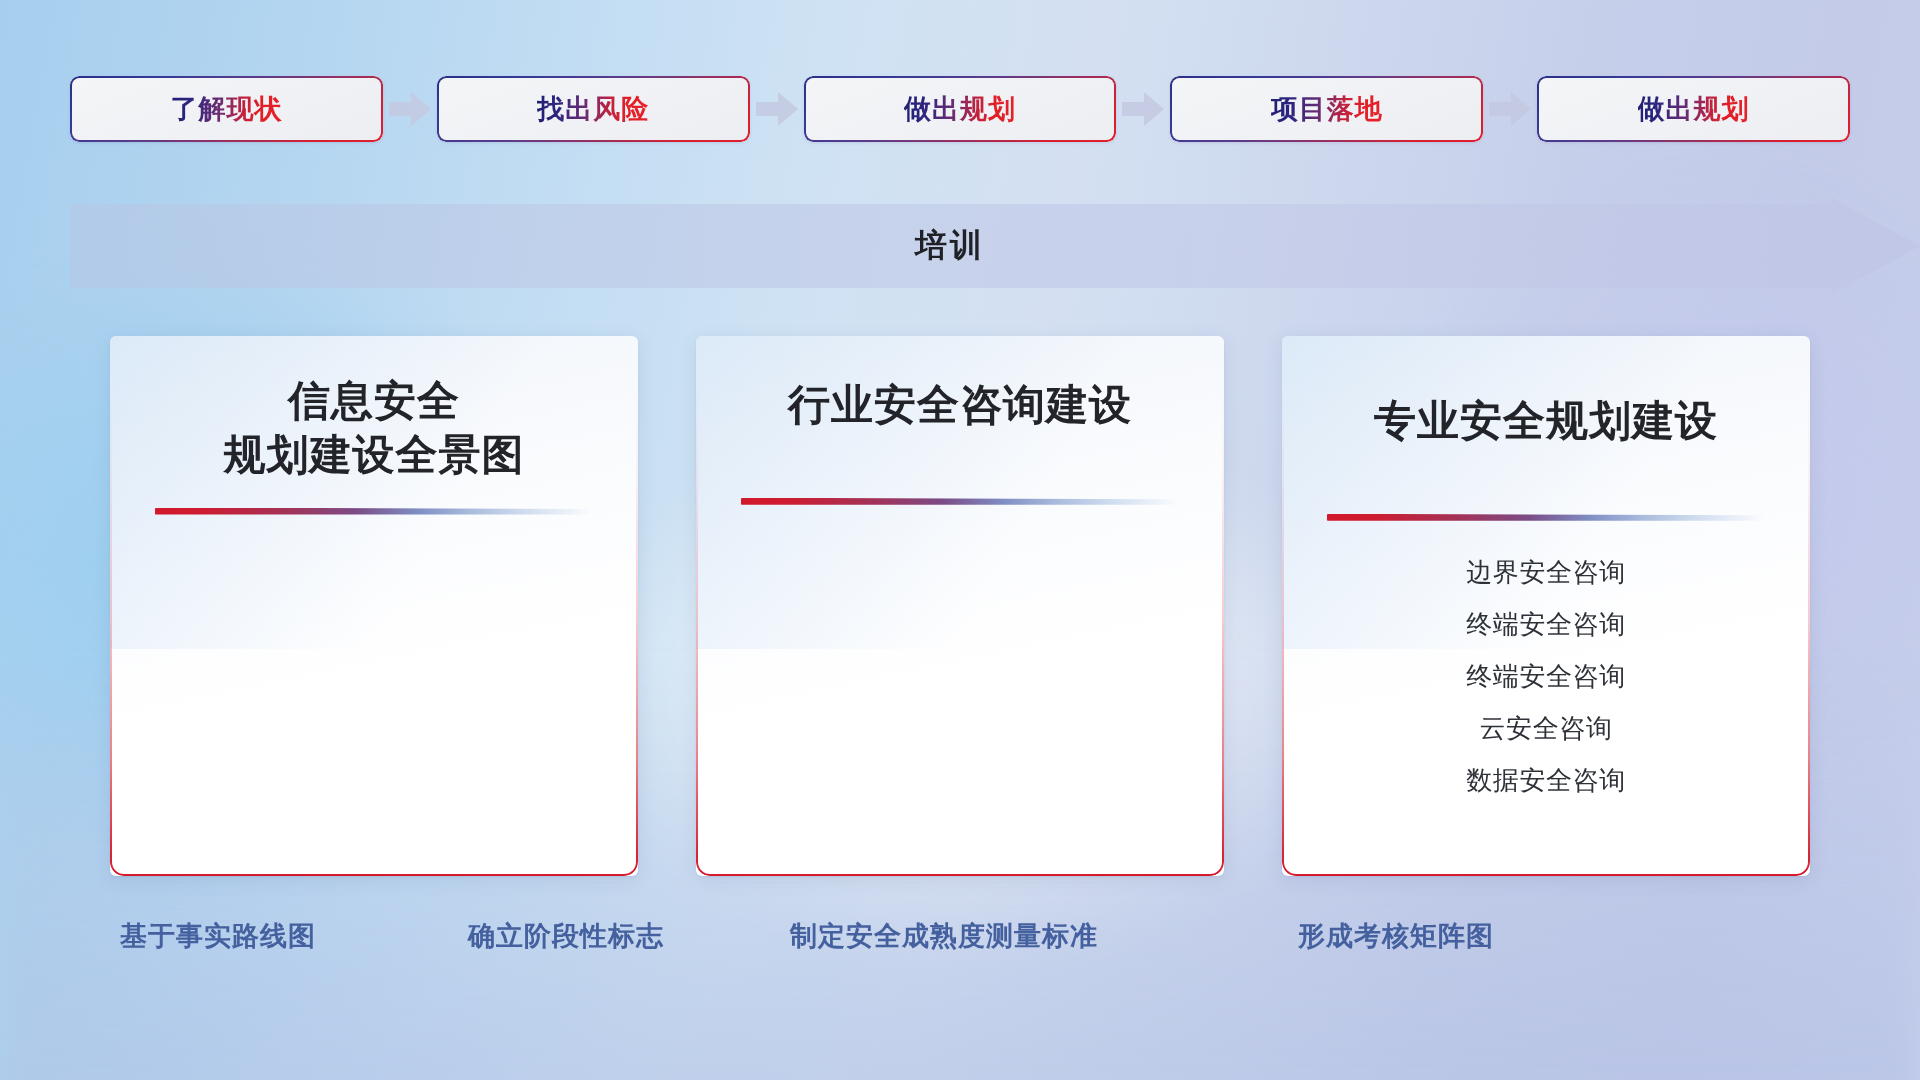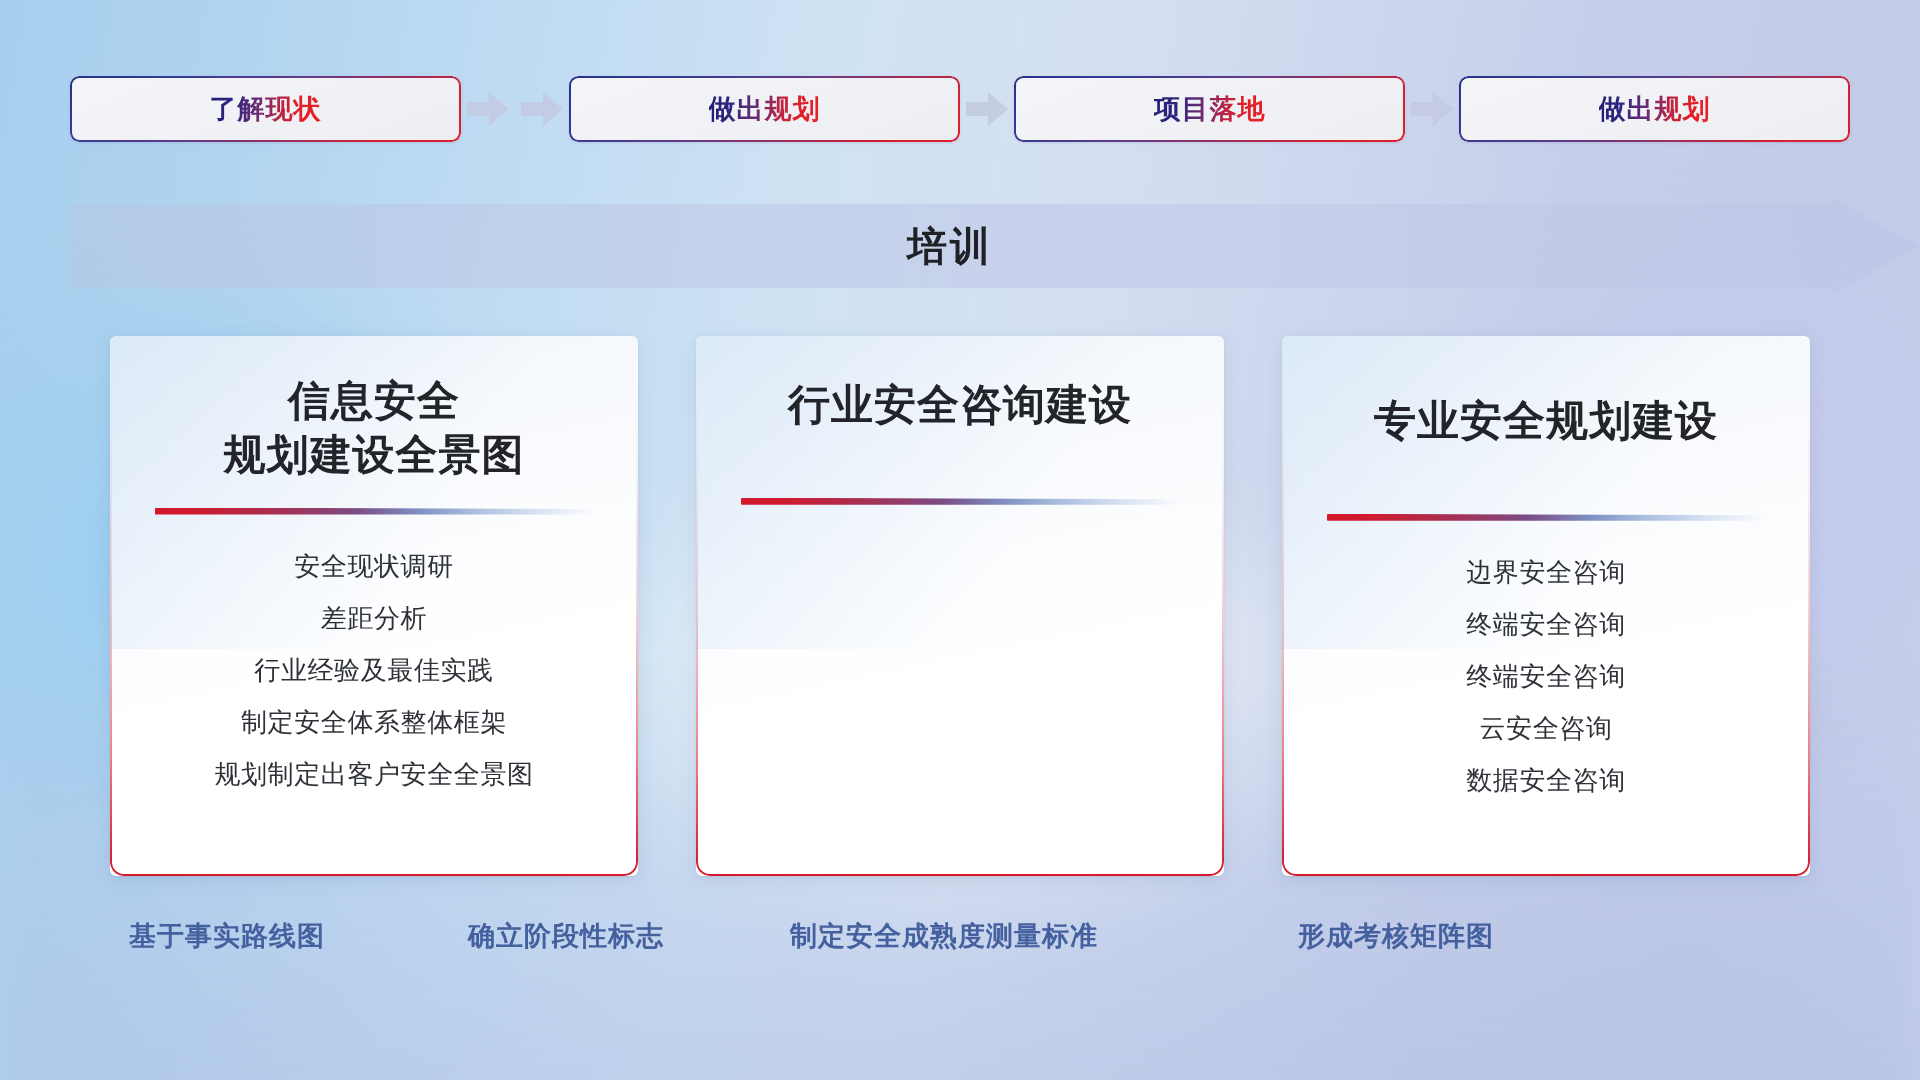--- a/index.html
+++ b/index.html
@@ -142,21 +142,21 @@
   }
   #training-banner svg { display: block; width: 100%; height: 100%; }
   #training-label {
     position: absolute;
     left: 0; right: 0; top: 0;
     height: 96px;
     display: flex;
     align-items: center;
     justify-content: center;
     padding-right: 90px;
-    font-size: 40px;
+    font-size: 32px;
     font-weight: 700;
     color: #1f2126;
     letter-spacing: 3px;
   }
 
   
   #card-row {
     position: absolute;
     left: 110px;
     top: 336px;
@@ -302,20 +302,23 @@
   <div class="step-chip">
     <span class="step-label">了解现状</span>
   </div>
 
   <div class="step-arrow">
     <svg width="42" height="34" viewBox="0 0 42 34" aria-hidden="true">
       <path d="M0 10 L22 10 L22 0 L42 17 L22 34 L22 24 L0 24 Z" fill="#c3c9e0" opacity="0.85"></path>
     </svg>
   </div>
 
+  <div class="step-chip">
+    <span class="step-label">找出风险</span>
+  </div>
 
   <div class="step-arrow">
     <svg width="42" height="34" viewBox="0 0 42 34" aria-hidden="true">
       <path d="M0 10 L22 10 L22 0 L42 17 L22 34 L22 24 L0 24 Z" fill="#c3c9e0" opacity="0.85"></path>
     </svg>
   </div>
 
   <div class="step-chip">
     <span class="step-label">做出规划</span>
   </div>
@@ -357,27 +360,20 @@
   <div id="training-label">培训</div>
 </div>
 
 <div id="card-row">
 
   <div class="card card-1">
     <div class="card-sheen"></div>
     <div class="card-title">信息安全
 规划建设全景图</div>
     <div class="card-divider"></div>
-    <ul class="card-list">
-      <li>安全现状调研</li>
-      <li>差距分析</li>
-      <li>行业经验及最佳实践</li>
-      <li>制定安全体系整体框架</li>
-      <li>规划制定出客户安全全景图</li>
-    </ul>
   </div>
 
   <div class="card card-2">
     <div class="card-sheen"></div>
     <div class="card-title">行业安全咨询建设</div>
     <div class="card-divider"></div>
   </div>
 
   <div class="card card-3">
     <div class="card-sheen"></div>
@@ -388,17 +384,17 @@
       <li>终端安全咨询</li>
       <li>终端安全咨询</li>
       <li>云安全咨询</li>
       <li>数据安全咨询</li>
     </ul>
   </div>
 
 </div>
 
 <div id="footer-notes">
-  <div class="footer-note" style="left:129px">基于事实路线图</div>
+  <div class="footer-note" style="left:120px">基于事实路线图</div>
   <div class="footer-note" style="left:468px">确立阶段性标志</div>
   <div class="footer-note" style="left:790px">制定安全成熟度测量标准</div>
   <div class="footer-note" style="left:1298px">形成考核矩阵图</div>
 </div>
 
 </body></html>

